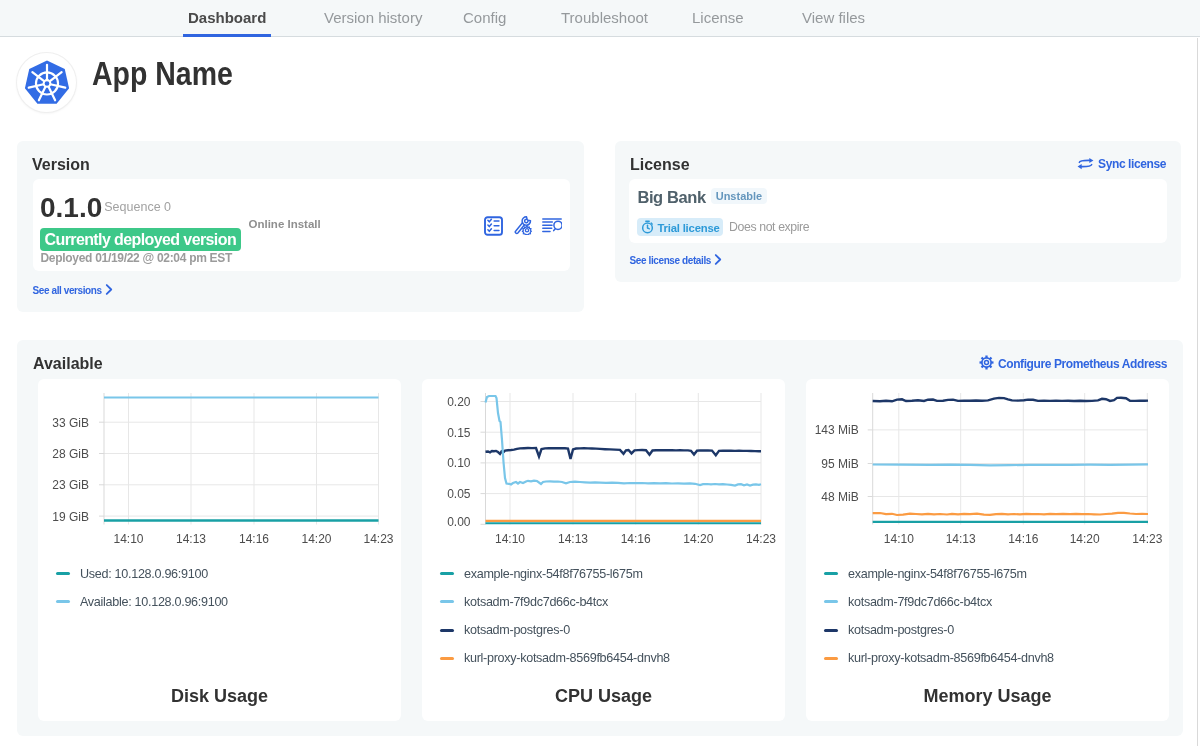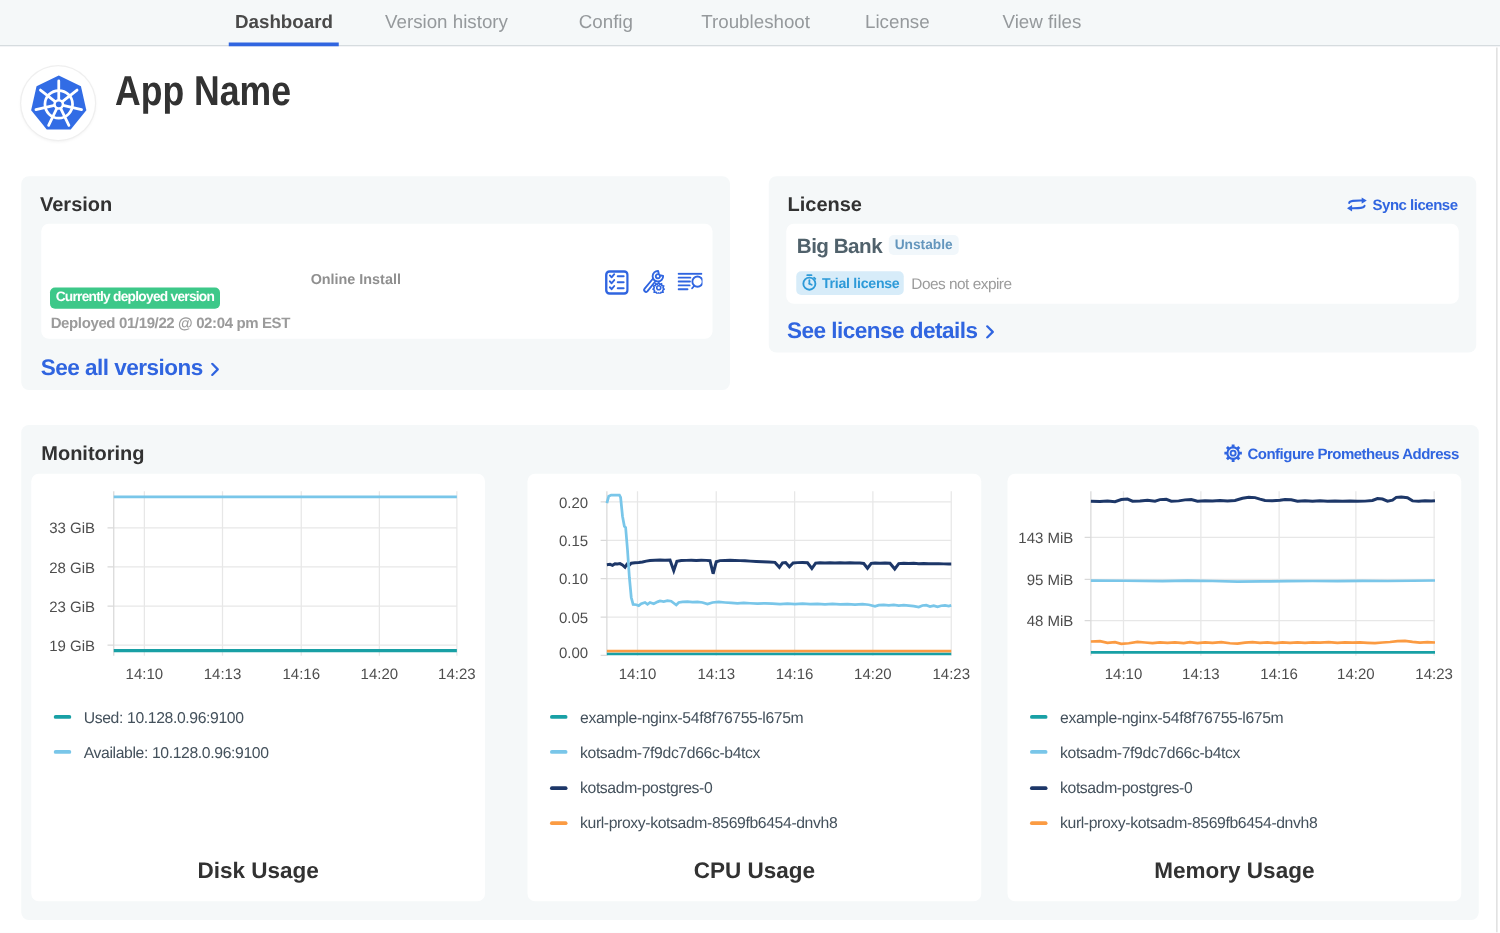--- a/index.html
+++ b/index.html
@@ -15,45 +15,45 @@
 .appname { position:absolute; left:92px; top:55px; font-size:33.5px; font-weight:bold; color:#323232; transform:scaleX(0.85); transform-origin:0 0; white-space:nowrap; }
 .readyrow { position:absolute; left:104px; top:94.6px; font-size:13px; color:#9b9b9b; white-space:nowrap;margin-top:48px; }
 .dot { display:inline-block; width:7.5px; height:7.5px; border-radius:50%; background:#36bf7d; margin-right:7px; }
 .sep { color:#d4d7d9; margin:0 8.5px; font-weight:normal; }
 .bluelink { color:#3065e0; font-weight:bold; font-size:12.3px; text-decoration:none; }
 
 .card { position:absolute; background:#f5f8f9; border-radius:6px; }
 .cardtitle { position:absolute; left:15px; top:14.5px; font-size:16px; font-weight:bold; color:#323232; }
 .whitebox { position:absolute; background:#fff; border-radius:6px; }
 .linkrow { position:absolute; top:15.2px; font-size:12px; letter-spacing:-0.4px; font-weight:bold; color:#3065e0; white-space:nowrap; }
-.seelink { position:absolute; font-size:18px; letter-spacing:-0.4px; font-weight:bold; color:#3065e0;text-align:center; }
+.seelink { position:absolute; font-size:10px; letter-spacing:-0.4px; font-weight:bold; color:#3065e0;text-align:center; }
 
 .vnum { font-size:28px; font-weight:bold; color:#323232; }
 .seq { font-size:12.5px; color:#a2a2a2; font-weight:normal; margin-left:2px; vertical-align:6px; }
-.greenbadge { display:inline-block; background:#3dc889; color:#fff; font-size:11px; font-weight:bold; letter-spacing:-0.6px; padding:2.5px 5px; border-radius:4px; }
+.greenbadge { display:inline-block; background:#3dc889; color:#fff; font-size:16px; font-weight:bold; letter-spacing:-0.6px; padding:2.5px 5px; border-radius:4px; }
 .graybold { font-size:12px; color:#9b9b9b; font-weight:bold; letter-spacing:-0.3px; }
 
 .bigbank { font-size:16.5px; letter-spacing:-0.4px; font-weight:bold; color:#50616b; }
 .unstable { display:inline-block; background:#f1f7fb; color:#6496bd; font-size:11px; font-weight:bold; padding:2px 5px; border-radius:4px; margin-left:5px; vertical-align:2.5px; }
 .trialbadge { display:inline-block; background:#d7ecf9; color:#2d9ad8; font-size:11.3px; letter-spacing:-0.2px; font-weight:bold; padding:2px 3.5px; border-radius:4px; }
 .notexpire { font-size:12.3px; letter-spacing:-0.4px; color:#9b9b9b; font-weight:normal; margin-left:6px; }
 
 .chartcard { position:absolute; background:#fff; border-radius:6px; top:39px; height:342px; width:363px; overflow:hidden; }
 .legend { position:absolute; font-size:12.6px; letter-spacing:-0.3px; color:#44515c; white-space:nowrap; }
 .legenddash { display:inline-block; width:14px; height:3px; border-radius:2px; margin-right:10px; vertical-align:2.5px; }
 .charttitle { position:absolute; width:100%; text-align:center; top:307px; font-size:18px; font-weight:bold; color:#323232; }
 .axis { font-size:12px; fill:#4d4d4d; }
 </style>
 </head>
 <body>
 <div id="app">
 
   <div class="nav"></div>
   <div class="tab active" style="left:183px; padding:0 5px;">Dashboard</div>
-  <div class="tab" style="left:308px;">Version history</div>
+  <div class="tab" style="left:324px;">Version history</div>
   <div class="tab" style="left:463px;">Config</div>
   <div class="tab" style="left:561px;">Troubleshoot</div>
   <div class="tab" style="left:692px;">License</div>
   <div class="tab" style="left:802px;">View files</div>
   <div class="scrollline"></div>
 
   <div class="appicon">
     <svg width="48" height="48" viewBox="0 0 100 100" style="position:absolute;left:5.5px;top:5.5px;">
       <polygon points="50,3 87,21 96,61 70,93 30,93 4,61 13,21" fill="#326ce5"></polygon>
       <g stroke="#fff" stroke-width="4.6" fill="none" stroke-linecap="round">
@@ -68,20 +68,21 @@
       </g>
       <circle cx="50" cy="51" r="7" fill="#326ce5" stroke="#fff" stroke-width="4.2"></circle>
     </svg>
   </div>
   <div class="appname">App Name</div>
   <div class="readyrow"><span class="dot"></span>Ready<span class="sep">|</span><span class="bluelink">Edit config</span></div>
 
   <div class="card" style="left:17px; top:141px; width:567px; height:171px;">
     <div class="cardtitle">Version</div>
     <div class="whitebox" style="left:16px; top:38px; width:537px; height:92px;">
+      <div style="position:absolute; left:7px; top:13px; white-space:nowrap;"><span class="vnum">0.1.0</span><span class="seq">Sequence 0</span></div>
       <div style="position:absolute; left:6.5px; top:49px;"><span class="greenbadge">Currently deployed version</span></div>
       <div class="graybold" style="position:absolute; left:7.5px; top:72px;">Deployed 01/19/22 @ 02:04 pm EST</div>
       <div style="position:absolute; left:215.5px; top:39px; font-size:11.5px; font-weight:bold; color:#8f8f8f;">Online Install</div>
       <div style="position:absolute; left:450.8px; top:36.7px; width:19px; height:20px;">
           <svg width="19" height="20" viewBox="0 0 19 20" style="position:absolute;left:0;top:0;">
             <rect x="1" y="1.2" width="17" height="17.6" rx="2.6" fill="none" stroke="#3065e0" stroke-width="1.9"></rect>
             <path d="M3.9 4.30 l1.4 1.55 2.1-2.55" fill="none" stroke="#3065e0" stroke-width="1.5" stroke-linecap="round" stroke-linejoin="round"></path>
             <line x1="10.2" y1="5.05" x2="14.9" y2="5.05" stroke="#3065e0" stroke-width="1.6" stroke-linecap="round"></line>
             <path d="M3.9 9.05 l1.4 1.55 2.1-2.55" fill="none" stroke="#3065e0" stroke-width="1.5" stroke-linecap="round" stroke-linejoin="round"></path>
             <line x1="10.2" y1="9.80" x2="14.9" y2="9.80" stroke="#3065e0" stroke-width="1.6" stroke-linecap="round"></line>
@@ -137,35 +138,35 @@
               <line x1="5.2" y1="1.2" x2="8.8" y2="1.2" stroke="#2d9ad8" stroke-width="1.6" stroke-linecap="round"></line>
               <line x1="11" y1="3.2" x2="12.2" y2="4.4" stroke="#2d9ad8" stroke-width="1.4" stroke-linecap="round"></line>
             </svg>Trial license</span><span class="notexpire">Does not expire</span></div>
     </div>
     <div class="seelink" style="left:14.6px; top:112.5px;">See license details <svg width="8" height="11" viewBox="0 0 9 12" style="vertical-align:-1px;margin-left:1px;">
           <path d="M2 1 L7 6 L2 11" fill="none" stroke="#3065e0" stroke-width="2" stroke-linecap="round" stroke-linejoin="round"></path>
         </svg></div>
   </div>
 
   <div class="card" style="left:17px; top:340px; width:1166px; height:396px;">
-    <div class="cardtitle" style="left:16px;">Monitoring</div>
+    <div class="cardtitle" style="left:16px;">Available</div>
     <div class="linkrow" style="right:16px;"><svg width="15" height="15" viewBox="0 0 15 15" style="vertical-align:-2.5px;margin-right:4px;">
           <line x1="11.80" y1="7.50" x2="14.50" y2="7.50" stroke="#3065e0" stroke-width="2.3"></line>
           <line x1="10.54" y1="4.46" x2="12.45" y2="2.55" stroke="#3065e0" stroke-width="2.3"></line>
           <line x1="7.50" y1="3.20" x2="7.50" y2="0.50" stroke="#3065e0" stroke-width="2.3"></line>
           <line x1="4.46" y1="4.46" x2="2.55" y2="2.55" stroke="#3065e0" stroke-width="2.3"></line>
           <line x1="3.20" y1="7.50" x2="0.50" y2="7.50" stroke="#3065e0" stroke-width="2.3"></line>
           <line x1="4.46" y1="10.54" x2="2.55" y2="12.45" stroke="#3065e0" stroke-width="2.3"></line>
           <line x1="7.50" y1="11.80" x2="7.50" y2="14.50" stroke="#3065e0" stroke-width="2.3"></line>
           <line x1="10.54" y1="10.54" x2="12.45" y2="12.45" stroke="#3065e0" stroke-width="2.3"></line>
           <circle cx="7.5" cy="7.5" r="4.6" fill="#f5f8f9" stroke="#3065e0" stroke-width="1.7"></circle>
           <circle cx="7.5" cy="7.5" r="2.0" fill="none" stroke="#3065e0" stroke-width="1.5"></circle>
         </svg>Configure Prometheus Address</div>
 
-    <div class="chartcard" style="left:8px;"><svg width="363" height="170" viewBox="0 0 363 170">
+    <div class="chartcard" style="left:21px;"><svg width="363" height="170" viewBox="0 0 363 170">
           <line x1="90.5" y1="14" x2="90.5" y2="145.5" stroke="#e7e7e7" stroke-width="1"></line>
           <line x1="153.0" y1="14" x2="153.0" y2="145.5" stroke="#e7e7e7" stroke-width="1"></line>
           <line x1="216.0" y1="14" x2="216.0" y2="145.5" stroke="#e7e7e7" stroke-width="1"></line>
           <line x1="278.5" y1="14" x2="278.5" y2="145.5" stroke="#e7e7e7" stroke-width="1"></line>
           <line x1="340.5" y1="14" x2="340.5" y2="145.5" stroke="#e7e7e7" stroke-width="1"></line>
           <line x1="66" y1="43.2" x2="340.5" y2="43.2" stroke="#e7e7e7" stroke-width="1"></line>
           <line x1="66" y1="74.5" x2="340.5" y2="74.5" stroke="#e7e7e7" stroke-width="1"></line>
           <line x1="66" y1="105.8" x2="340.5" y2="105.8" stroke="#e7e7e7" stroke-width="1"></line>
           <line x1="66" y1="137.1" x2="340.5" y2="137.1" stroke="#e7e7e7" stroke-width="1"></line>
           <line x1="66" y1="14" x2="66" y2="145.5" stroke="#d9d9d9" stroke-width="1"></line>

